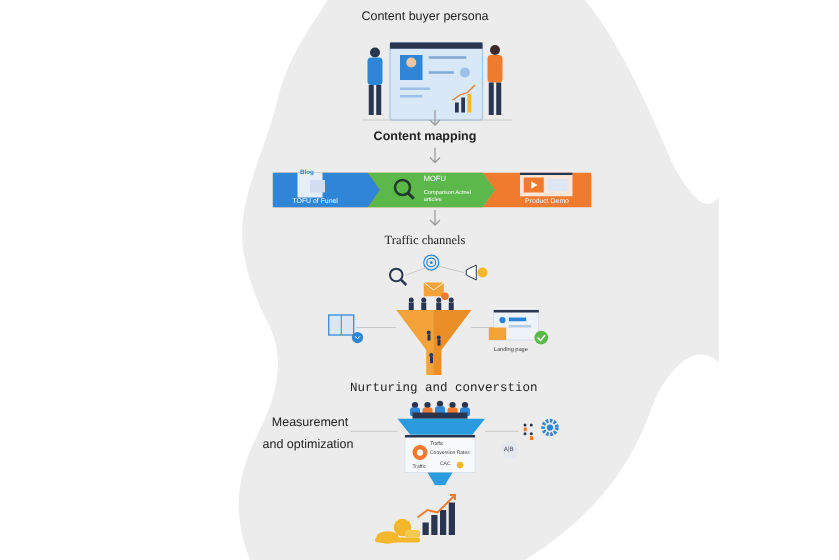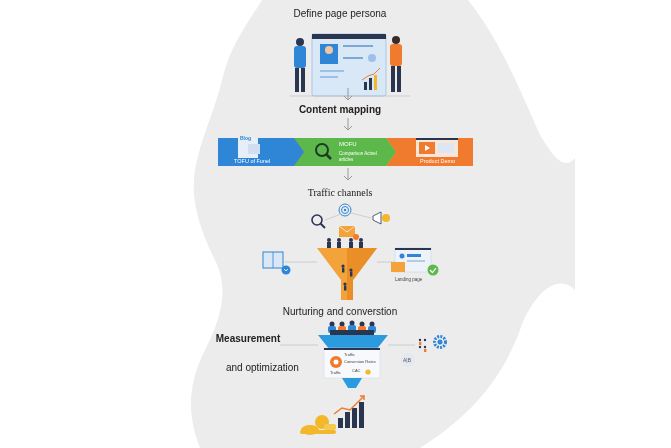--- a/index.html
+++ b/index.html
@@ -12,21 +12,21 @@
   .seg-text{position:absolute;color:#fff;font-size:5.5px;white-space:nowrap;}
   .tiny{font-size:4.5px;color:#444;position:absolute;white-space:nowrap;}
 </style>
 </head>
 <body>
 
 <svg class="bg" viewBox="0 0 671 448">
   <path d="M262 0 L468 0 C500 40 520 90 540 135 C555 160 565 170 575 158 L575 290 C555 270 530 300 520 330 C505 370 480 410 420 448 L200 448 C185 410 190 380 205 350 C220 320 230 290 215 260 C200 230 190 200 195 170 C200 140 215 110 222 80 C230 45 250 20 262 0 Z" fill="#ececec"></path>
 </svg>
 
-<div class="label" style="left:270px;top:8px;width:140px;">Define page persona</div>
+<div class="label" style="left:270px;top:8px;width:140px;">Content buyer persona</div>
 
 <div class="abs" style="left:290px;top:30px;width:120px;height:82px;">
   <svg width="120" height="82" viewBox="0 0 120 82">
     <rect x="22" y="4" width="74" height="62" rx="2" fill="#d8e8f7" stroke="#a9c7e6"></rect>
     <rect x="22" y="4" width="74" height="5" fill="#2a3550"></rect>
     <rect x="30" y="14" width="18" height="20" fill="#2f86d6"></rect>
     <circle cx="39" cy="20" r="4" fill="#f2c6a0"></circle>
     <rect x="53" y="15" width="30" height="2" fill="#7fa8d6"></rect>
     <rect x="53" y="27" width="20" height="2" fill="#7fa8d6"></rect>
     <circle cx="82" cy="28" r="4" fill="#9dc0e8"></circle>
@@ -152,24 +152,24 @@
     <circle cx="147" cy="56" r="2.5" fill="#2f86d6"></circle>
     <rect x="152" y="54" width="14" height="3" fill="#2f86d6"></rect>
     <rect x="152" y="60" width="18" height="2" fill="#b7cbe4"></rect>
     <rect x="136" y="62" width="14" height="10" fill="#f4a23a"></rect>
     <circle cx="178" cy="70" r="5.5" fill="#5cb84a"></circle>
     <polyline points="175,70 177.5,72.5 181,68" fill="none" stroke="#fff" stroke-width="1.2"></polyline>
   </svg>
   <div class="tiny" style="left:140px;top:77px;">Landing page</div>
 </div>
 
-<div class="label" style="left:280px;top:306px;width:120px;">Nurturing and converstion</div>
-
-<div class="label" style="left:214px;top:333px;width:68px;font-weight:bold;">Measurement</div>
-<div class="label" style="left:210px;top:362px;width:72px;margin-left:16px;">and optimization</div>
+<div class="label" style="left:280px;top:306px;width:120px;font-family:Liberation Mono, monospace;">Nurturing and converstion</div>
+
+<div class="label" style="left:214px;top:333px;width:68px;">Measurement</div>
+<div class="label" style="left:210px;top:350px;width:72px;">and optimization</div>
 
 <div class="abs" style="left:280px;top:318px;width:180px;height:130px;">
   <svg width="180" height="130" viewBox="0 0 180 130">
 
     <g>
       <circle cx="52" cy="6" r="2.5" fill="#2a3550"></circle>
         <rect x="48" y="8" width="8" height="7" rx="2" fill="#2f86d6"></rect>
       <circle cx="62" cy="6" r="2.5" fill="#2a3550"></circle>
         <rect x="58" y="8" width="8" height="7" rx="2" fill="#f07a2e"></rect>
       <circle cx="72" cy="5" r="2.5" fill="#2a3550"></circle>

